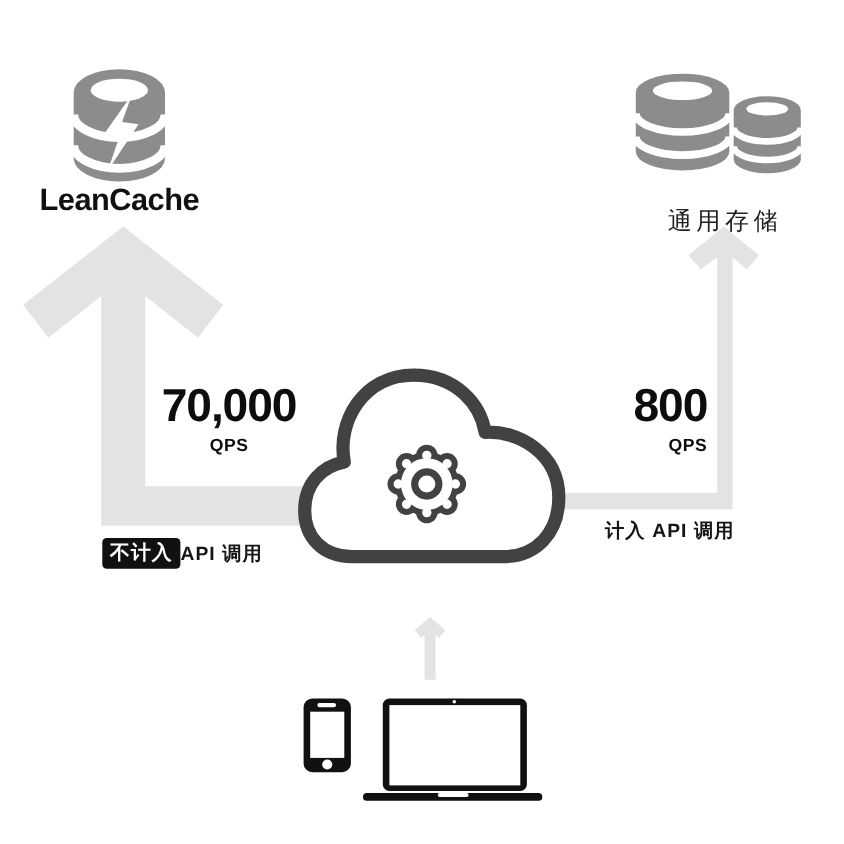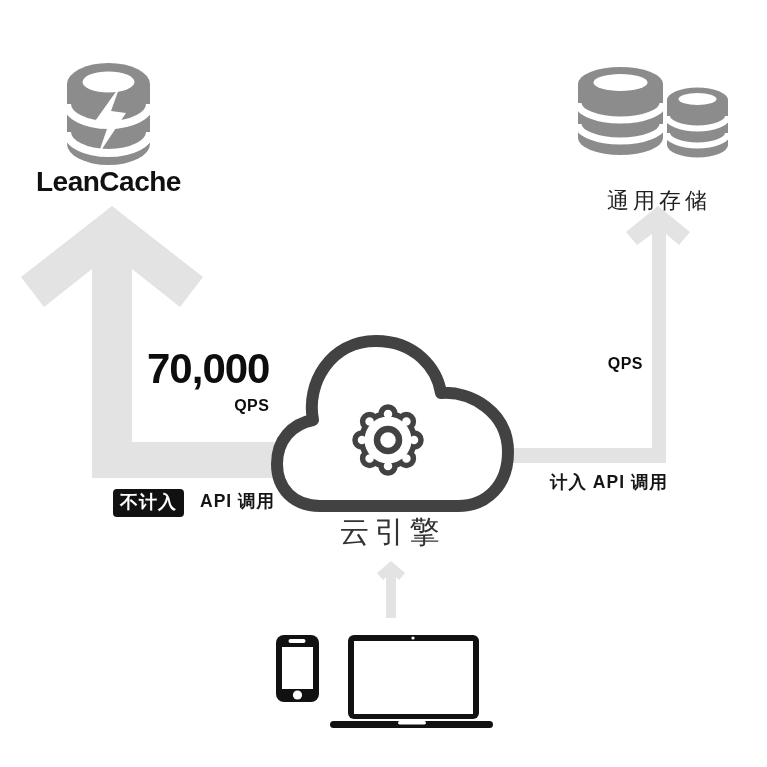--- a/index.html
+++ b/index.html
@@ -15,25 +15,25 @@
   .fill-db{fill:var(--db-gray);}
   .fill-ink{fill:var(--ink);}
   .fill-white{fill:#ffffff;}
   .sep{stroke:#ffffff;fill:none;}
   .cloud{fill:#ffffff;stroke:var(--dark);stroke-width:12;stroke-linejoin:round;}
   .gear-stroke{stroke:var(--dark);fill:#ffffff;}
   .label{position:absolute;white-space:nowrap;}
   .leancache-label{left:36px;top:166px;font-size:28px;font-weight:800;letter-spacing:-0.5px;color:var(--ink);}
   .storage-label{left:598px;top:170px;width:122px;text-align:center;font-size:22px;font-weight:500;letter-spacing:4px;color:#1f1f1f;margin-top:16px;}
   .cloud-label{left:312px;top:512px;width:160px;text-align:center;font-size:30px;font-weight:500;letter-spacing:5px;color:#333333;}
-  .qps-left{left:147px;top:348px;text-align:right;}
+  .qps-left{left:147px;top:348px;text-align:center;}
   .qps-right{left:500px;top:348px;width:143px;text-align:right;}
   .qps-value{font-size:42px;font-weight:800;line-height:1;letter-spacing:-1px;color:#0d0d0d;}
   .qps-unit{margin-top:7px;font-size:16px;font-weight:700;letter-spacing:0.5px;color:#0d0d0d;}
-  .badge-row{left:113px;top:489px;display:flex;gap:16px;}
+  .badge-row{left:93px;top:489px;display:flex;align-items:center;gap:0;}
   .badge{background:var(--badge-bg);color:var(--badge-text);font-size:18px;font-weight:700;
          padding:3px 7px;border-radius:4px;letter-spacing:1px;line-height:1.2;}
   .note{font-size:17.5px;font-weight:700;color:#151515;letter-spacing:1px;}
   .right-note{left:550px;top:470px;}
 </style>
 </head>
 <body>
 
 <div class="stage">
 
@@ -113,25 +113,25 @@
   <div class="label leancache-label">LeanCache</div>
 
   <div class="label storage-label">通用存储</div>
 
   <div class="label qps-left">
     <div class="qps-value">70,000</div>
     <div class="qps-unit">QPS</div>
   </div>
 
   <div class="label qps-right">
+    <div class="qps-value">800</div>
     <div class="qps-unit">QPS</div>
   </div>
 
   <div class="label badge-row">
     <span class="badge">不计入</span>
     <span class="note">API 调用</span>
   </div>
 
   <div class="label note right-note">计入 API 调用</div>
 
-  <div class="label cloud-label">云引擎</div>
 
 </div>
 
 </body></html>

